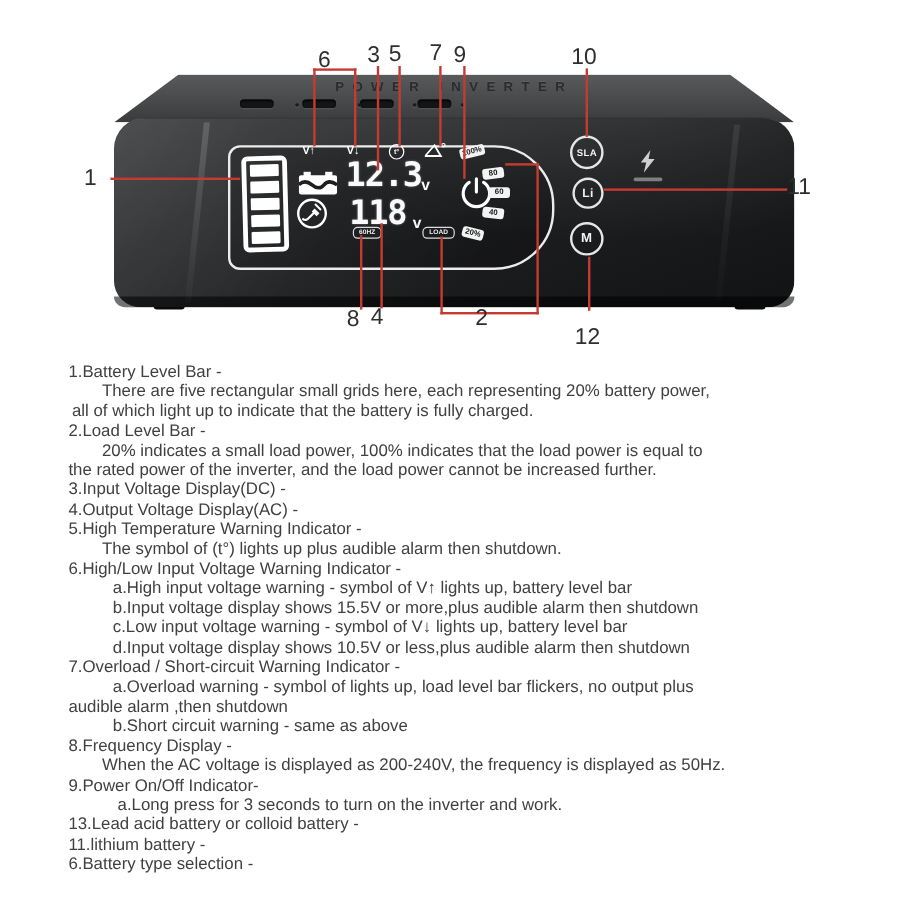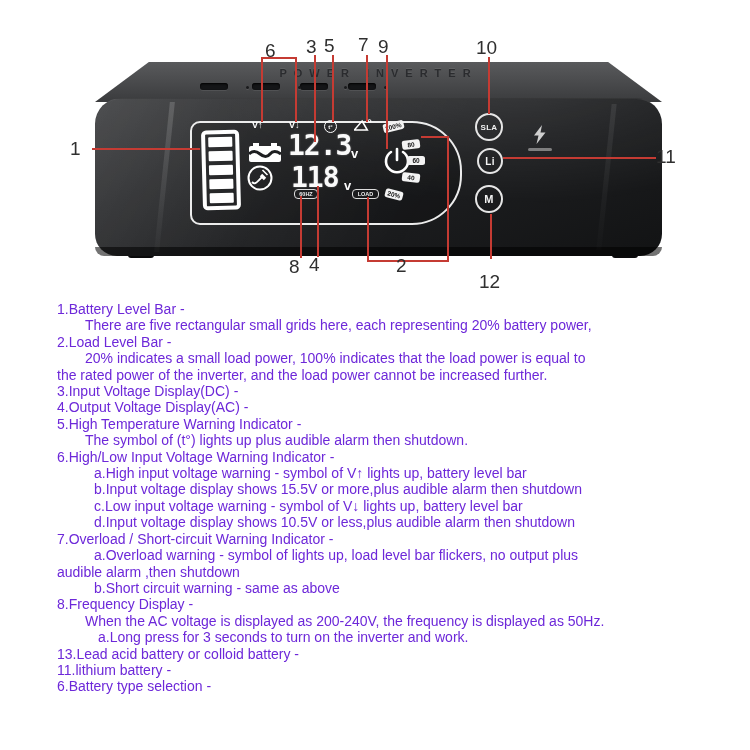--- a/index.html
+++ b/index.html
@@ -107,21 +107,21 @@
   #n5{left:324px;top:36px}
   #n6{left:265px;top:41px}
   #n7{left:358px;top:35px}
   #n8{left:289px;top:257px}
   #n9{left:378px;top:37px}
   #n10{left:476px;top:38px}
   #n11{left:656px;top:147px}
   #n12{left:479px;top:272px}
 
   
-  .desc{position:absolute;left:57px;top:301px;width:660px;font-size:14px;line-height:16.4px;color:#6d28d9;}
+  .desc{position:absolute;left:57px;top:301px;width:660px;font-size:14px;line-height:16.4px;color:#404040;}
   .dl{white-space:nowrap;}
   .i1{padding-left:28px}
   .i2{padding-left:37px}
   .i3{padding-left:3px}
   .i4{padding-left:41px}
 </style>
 </head>
 <body>
 
 <div id="stage">
@@ -233,37 +233,39 @@
   <span class="cn" id="n7">7</span>
   <span class="cn" id="n8">8</span>
   <span class="cn" id="n9">9</span>
   <span class="cn" id="n10">10</span>
   <span class="cn" id="n11">11</span>
   <span class="cn" id="n12">12</span>
 
   <div class="desc">
     <div class="dl">1.Battery Level Bar -</div>
     <div class="dl i1">There are five rectangular small grids here, each representing 20% battery power,</div>
+    <div class="dl i3">all of which light up to indicate that the battery is fully charged.</div>
     <div class="dl">2.Load Level Bar -</div>
     <div class="dl i1">20% indicates a small load power, 100% indicates that the load power is equal to</div>
     <div class="dl">the rated power of the inverter, and the load power cannot be increased further.</div>
     <div class="dl">3.Input Voltage Display(DC) -</div>
     <div class="dl">4.Output Voltage Display(AC) -</div>
     <div class="dl">5.High Temperature Warning Indicator -</div>
     <div class="dl i1">The symbol of (t°)  lights up plus audible alarm then shutdown.</div>
     <div class="dl">6.High/Low Input Voltage Warning Indicator -</div>
     <div class="dl i2">a.High input voltage warning - symbol of V↑ lights up, battery level bar</div>
     <div class="dl i2">b.Input voltage display shows 15.5V or more,plus audible alarm then shutdown</div>
     <div class="dl i2">c.Low input voltage warning - symbol of V↓ lights up, battery level bar</div>
     <div class="dl i2">d.Input voltage display shows 10.5V or less,plus audible alarm then shutdown</div>
     <div class="dl">7.Overload / Short-circuit Warning Indicator -</div>
     <div class="dl i2">a.Overload warning - symbol of lights up, load level bar flickers, no output plus</div>
     <div class="dl">audible alarm ,then shutdown</div>
     <div class="dl i2">b.Short circuit warning - same as above</div>
     <div class="dl">8.Frequency Display -</div>
     <div class="dl i1">When the AC voltage is displayed as 200-240V, the frequency is displayed as 50Hz.</div>
+    <div class="dl">9.Power On/Off Indicator-</div>
     <div class="dl i4">a.Long press for 3 seconds to turn on the inverter and work.</div>
     <div class="dl">13.Lead acid battery or colloid battery -</div>
     <div class="dl">11.lithium battery -</div>
     <div class="dl">6.Battery type selection -</div>
   </div>
 
 </div>
 
 </body></html>

